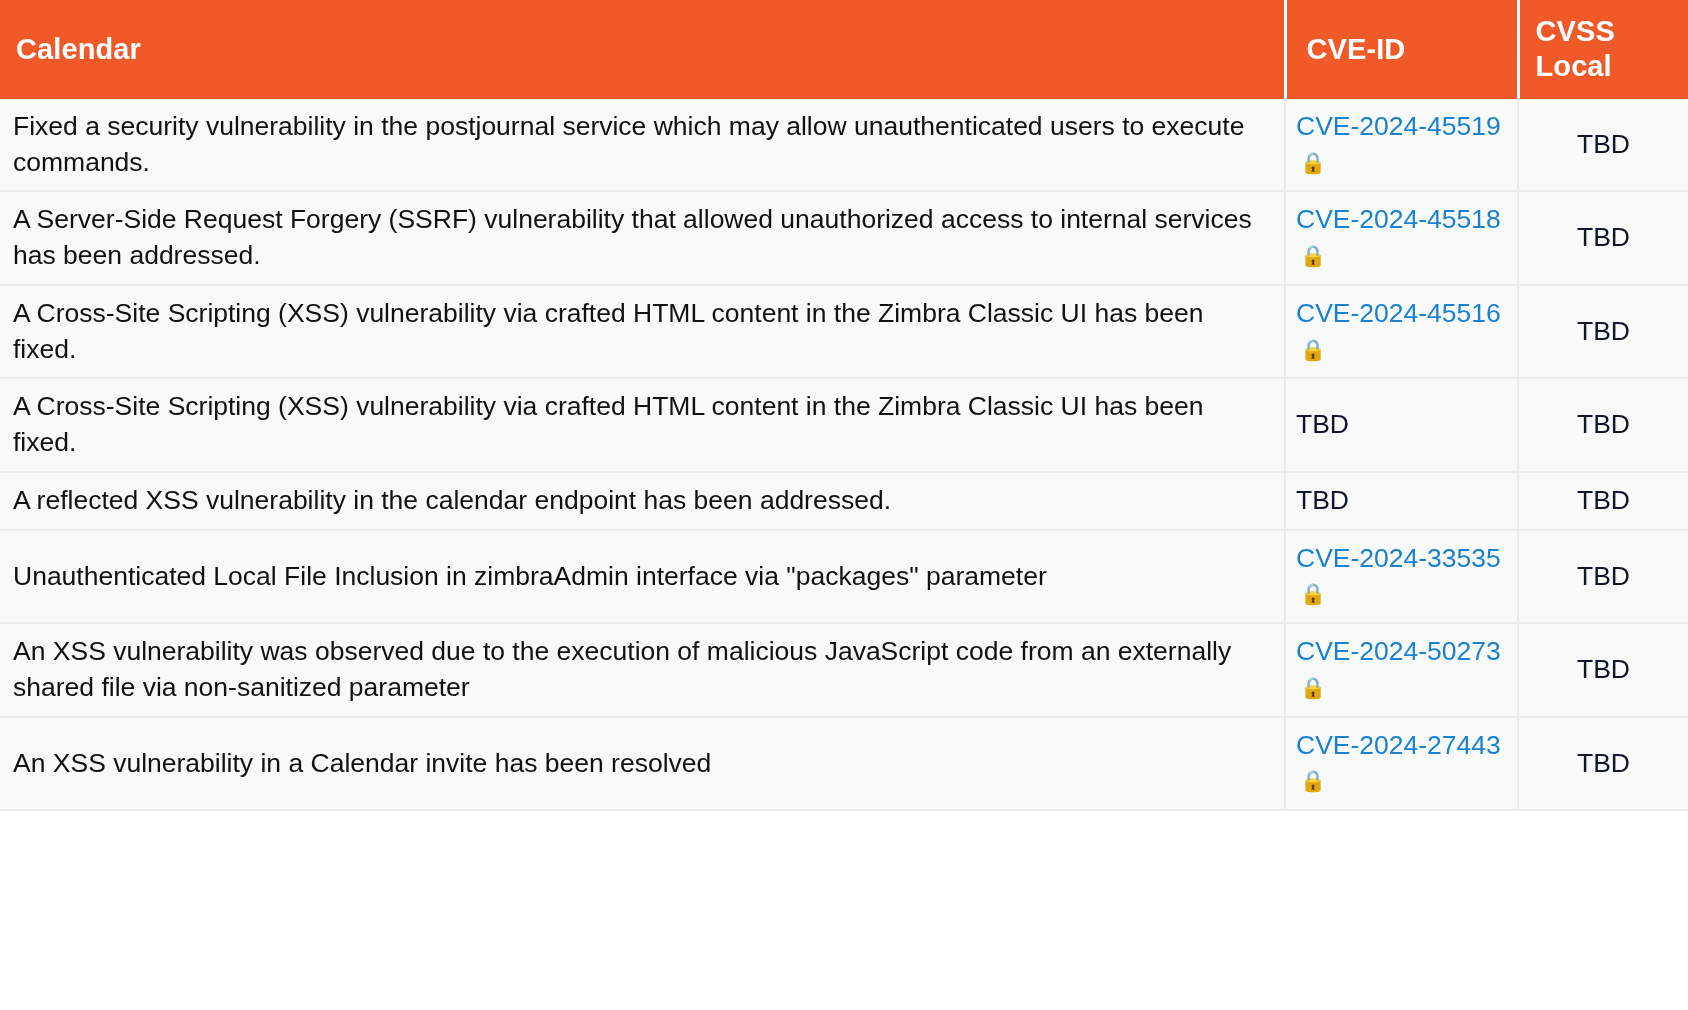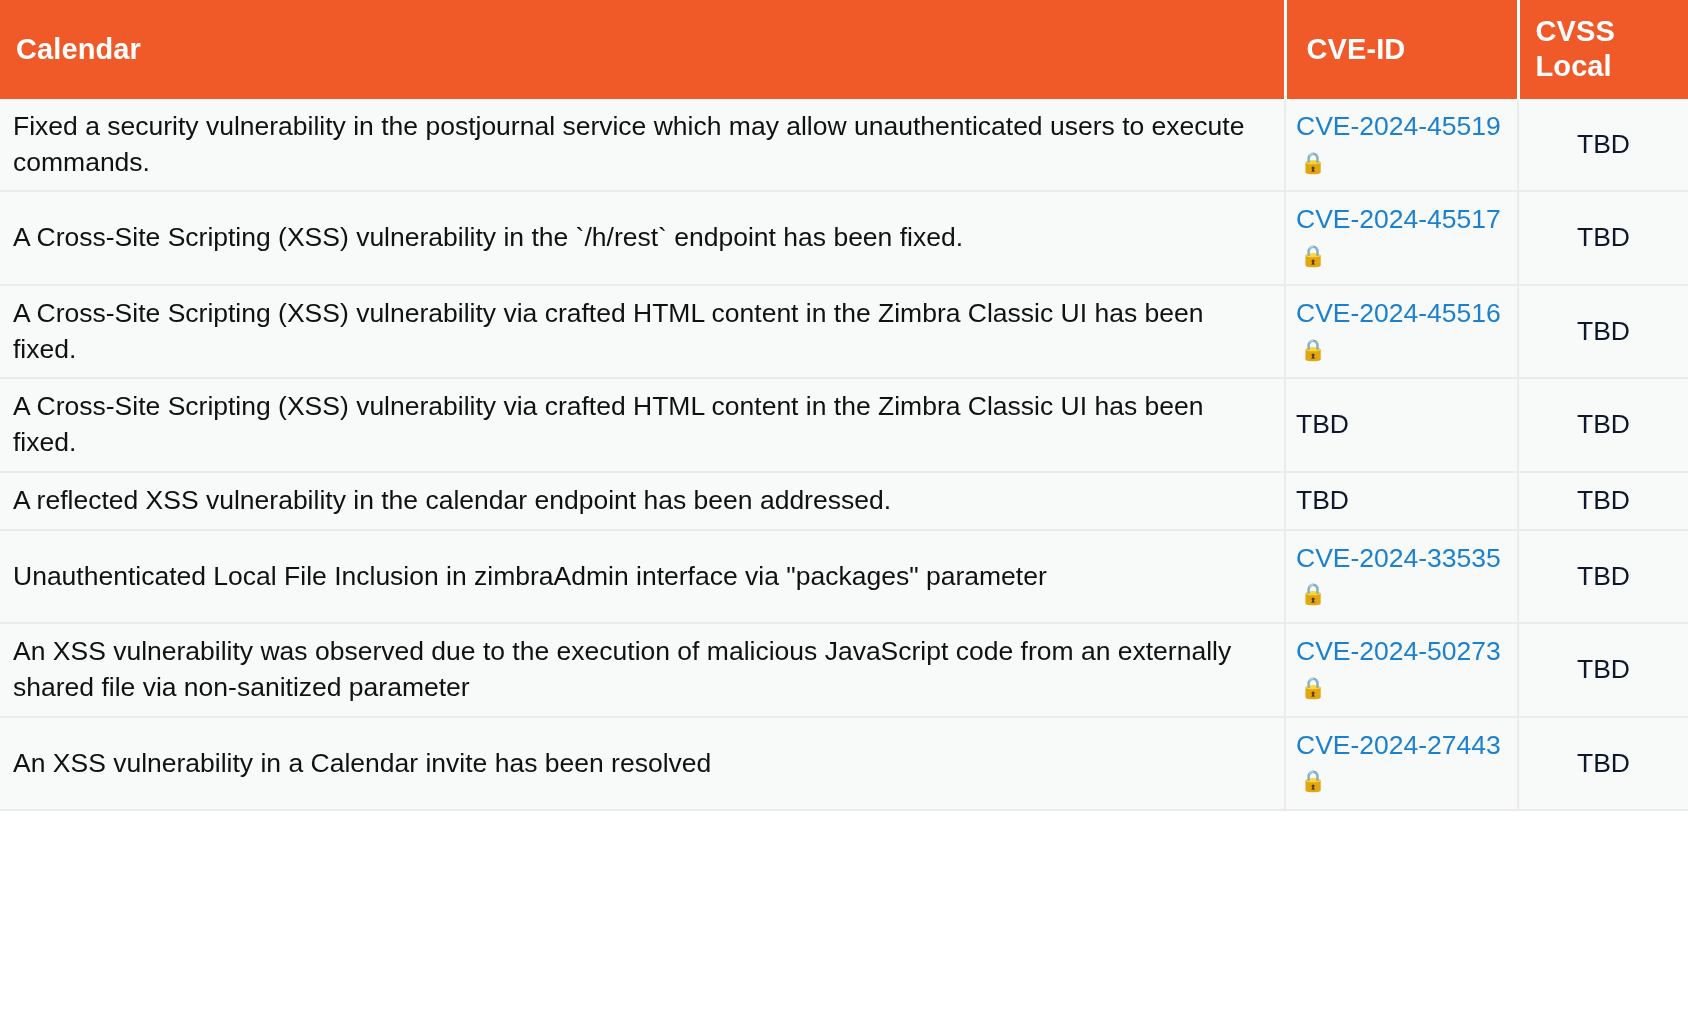--- a/index.html
+++ b/index.html
@@ -88,22 +88,22 @@
       <th class="th-cvss">CVSS Local</th>
     </tr>
   </thead>
   <tbody id="table-body">
       <tr>
         <td class="td-summary">Fixed a security vulnerability in the postjournal service which may allow unauthenticated users to execute commands.</td>
         <td class="td-cve"><a class="cve-link">CVE-2024-45519</a><span class="lock-icon">🔒</span></td>
         <td class="td-cvss"><span class="plain-val">TBD</span></td>
       </tr>
       <tr>
-        <td class="td-summary">A Cross-Site Scripting (XSS) vulnerability in the `/h/rest` endpoint has been fixed.</td>
-        <td class="td-cve"><a class="cve-link">CVE-2024-45517</a><span class="lock-icon">🔒</span></td>
+        <td class="td-summary">A Server-Side Request Forgery (SSRF) vulnerability that allowed unauthorized access to internal services has been addressed.</td>
+        <td class="td-cve"><a class="cve-link">CVE-2024-45518</a><span class="lock-icon">🔒</span></td>
         <td class="td-cvss"><span class="plain-val">TBD</span></td>
       </tr>
       <tr>
         <td class="td-summary">A Cross-Site Scripting (XSS) vulnerability via crafted HTML content in the Zimbra Classic UI has been fixed.</td>
         <td class="td-cve"><a class="cve-link">CVE-2024-45516</a><span class="lock-icon">🔒</span></td>
         <td class="td-cvss"><span class="plain-val">TBD</span></td>
       </tr>
       <tr>
         <td class="td-summary">A Cross-Site Scripting (XSS) vulnerability via crafted HTML content in the Zimbra Classic UI has been fixed.</td>
         <td class="td-cve"><span class="plain-val">TBD</span></td>

